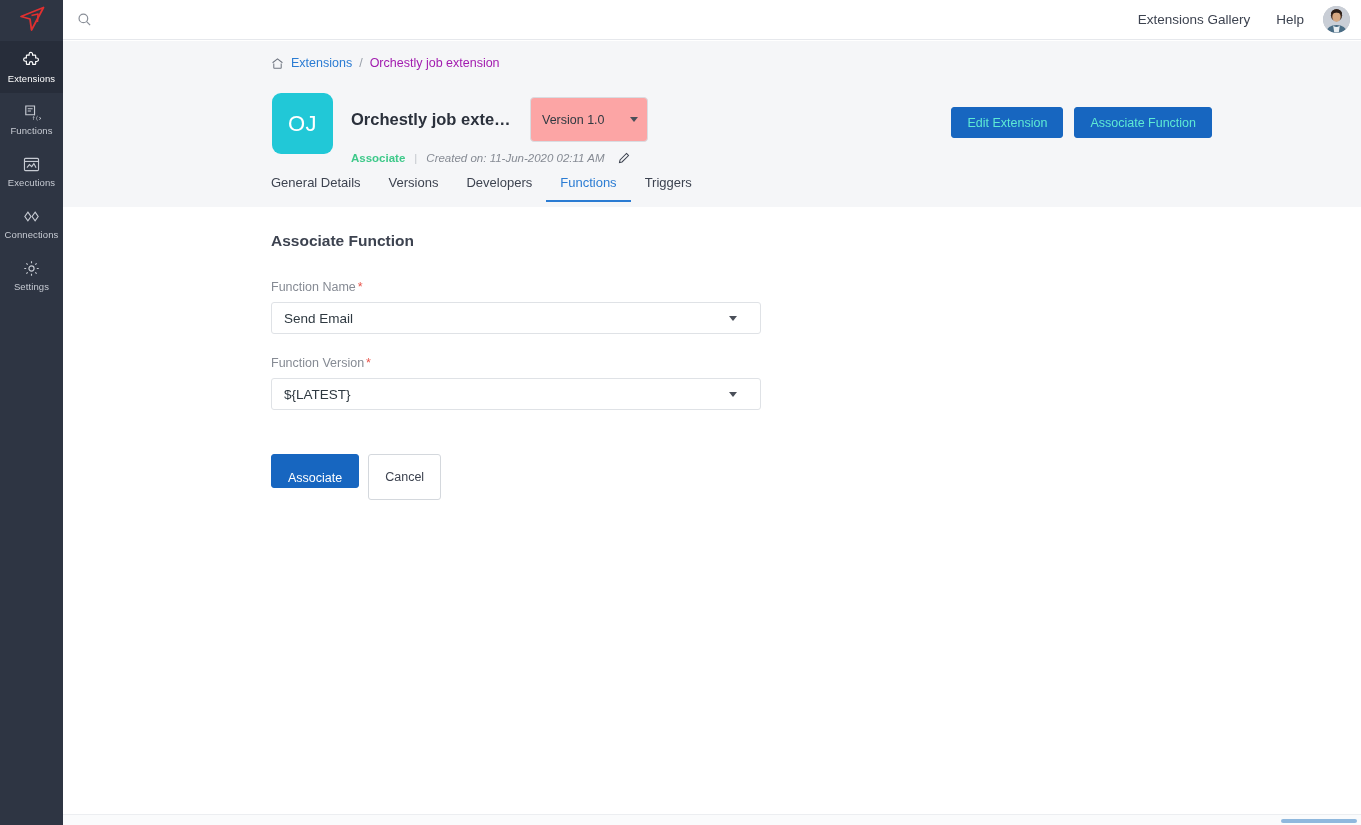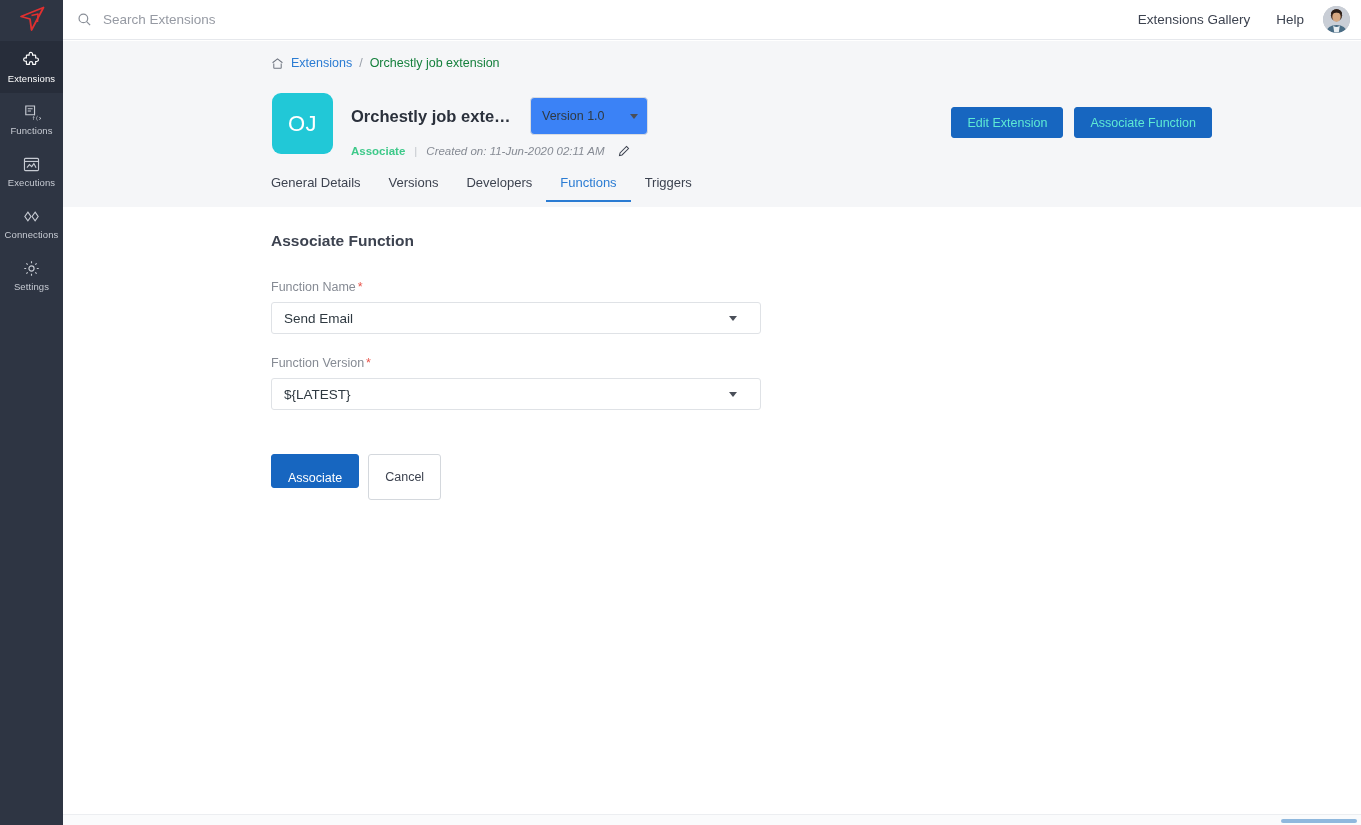--- a/index.html
+++ b/index.html
@@ -130,21 +130,21 @@
     position: absolute;
     left: 208px; top: 15px;
     display: flex;
     align-items: center;
     gap: 7px;
     font-size: 12.5px;
   }
   .home-icon { color: #6f7580; display: flex; align-items: center; }
   .crumb-link { color: #2b7cd3; cursor: pointer; }
   .crumb-sep { color: #9aa0aa; }
-  .crumb-current { color: #15803d; }
+  .crumb-current { color: #a21caf; }
 
   .ext-head {
     position: absolute;
     left: 209px; top: 52px;
     display: flex;
     align-items: flex-start;
     gap: 18px;
   }
   .ext-avatar {
     width: 61px; height: 61px;
@@ -171,23 +171,23 @@
     max-width: 168px;
     white-space: nowrap;
     overflow: hidden;
     text-overflow: ellipsis;
   }
   .version-select {
     display: flex;
     align-items: center;
     justify-content: space-between;
     gap: 16px;
-    height: 38px;
+    height: 45px;
     padding: 0 9px 0 11px;
-    background: #3b82f6;
+    background: #fca5a5;
     border: 1px solid #d9dce1;
     border-radius: 4px;
     font-size: 12.5px;
     color: #2f3941;
     cursor: pointer;
     min-width: 118px;
   }
   .caret {
     width: 0; height: 0;
     border-left: 4.5px solid transparent;
@@ -409,21 +409,20 @@
   </nav>
 
   <header class="topbar">
     <div class="search-area">
       <span class="search-icon">
         <svg width="15" height="15" viewBox="0 0 16 16" fill="none" stroke="currentColor" stroke-width="1.3">
           <circle cx="6.8" cy="6.8" r="4.6"></circle>
           <path d="M10.3 10.3L14 14"></path>
         </svg>
       </span>
-      <input class="search-input" type="text" placeholder="Search Extensions" style="">
     </div>
 
     <div class="topbar-right">
       <span class="topbar-link">Extensions Gallery</span>
       <span class="topbar-link">Help</span>
       <span class="avatar">
         <svg width="27" height="27" viewBox="0 0 27 27">
           <defs>
             <clipPath id="avclip">
                 <circle cx="13.5" cy="13.5" r="13.5"></circle>

